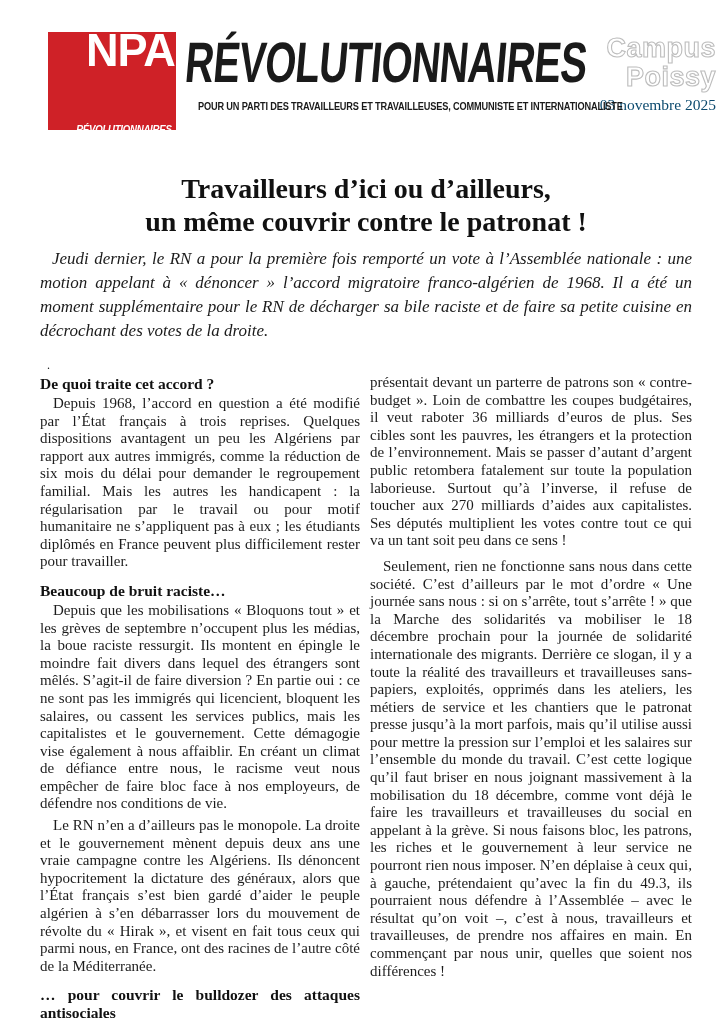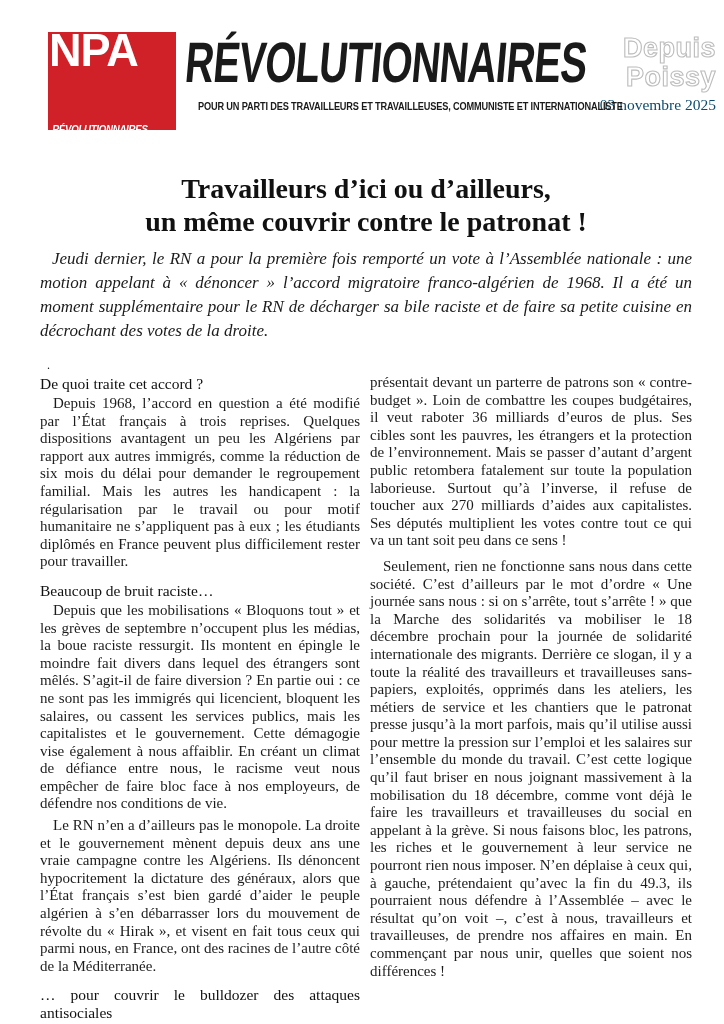--- a/index.html
+++ b/index.html
@@ -7,21 +7,21 @@
     width:724px;height:1024px;background:#ffffff;position:relative;overflow:hidden;
     font-family:"Liberation Serif", serif;color:#1b1b1b;
     -webkit-font-smoothing:antialiased;
   }
   .page{padding:30px 32px 0 40px;}
 
   
   .header{display:flex;align-items:flex-start;position:relative;height:122px;}
   .logo-box{
     width:128px;height:98px;background:#cf2127;flex:0 0 auto;margin-left:8px;margin-top:2px;
-    display:flex;flex-direction:column;align-items:flex-start;justify-content:center;
+    display:flex;flex-direction:column;align-items:flex-end;justify-content:center;
     font-family:"Liberation Sans", sans-serif;color:#fff;gap:48px;
   }
   .logo-acronym{
     font-weight:bold;font-size:46px;line-height:44px;letter-spacing:-1px;
     transform:scaleX(0.98);
   }
   .logo-sub{
     font-weight:bold;font-style:italic;font-size:10.5px;letter-spacing:-0.3px;
     transform:scaleX(0.92);margin-top:3px;white-space:nowrap;
   }
@@ -55,21 +55,21 @@
     text-align:justify;text-indent:12px;color:#1b1b1b;
   }
   .stray-mark{font-size:12px;line-height:10px;padding-left:7px;color:#1b1b1b;}
 
   
   .columns{display:flex;margin-top:4px;}
   .col{font-size:15px;line-height:17.6px;text-align:justify;color:#1c1c1c;}
   .col.left{width:320px;flex:0 0 auto;}
   .col.right{width:322px;flex:0 0 auto;margin-left:10px;}
   .col h3{
-    font-size:15.5px;line-height:18px;font-weight:normal;margin:11px 0 2px 0;color:#111;
+    font-size:15.5px;line-height:18px;font-weight:bold;margin:11px 0 2px 0;color:#111;
     text-align:justify;
   }
   .col h3.first{margin-top:1px;}
   .col p{margin:0 0 4px 0;}
   .col p.indent{text-indent:13px;}
   .col p.no-indent{text-indent:0;}
 </style>
 </head>
 <body>
 
@@ -81,21 +81,21 @@
       <div class="logo-acronym">NPA</div>
       <div class="logo-sub">RÉVOLUTIONNAIRES</div>
     </div>
 
     <div class="masthead-block">
       <span class="masthead">RÉVOLUTIONNAIRES</span><br>
       <span class="tagline">POUR UN PARTI DES TRAVAILLEURS ET TRAVAILLEUSES, COMMUNISTE ET INTERNATIONALISTE</span>
     </div>
 
     <div class="edition-block">
-      <div class="edition-line">Depuis</div>
+      <div class="edition-line">Campus</div>
       <div class="edition-line">Poissy</div>
       <div class="issue-date">03 novembre 2025</div>
     </div>
 
   </div>
 
   <div class="headline">
     <div>Travailleurs d’ici ou d’ailleurs,</div>
     <div>un même couvrir contre le patronat !</div>
   </div>

